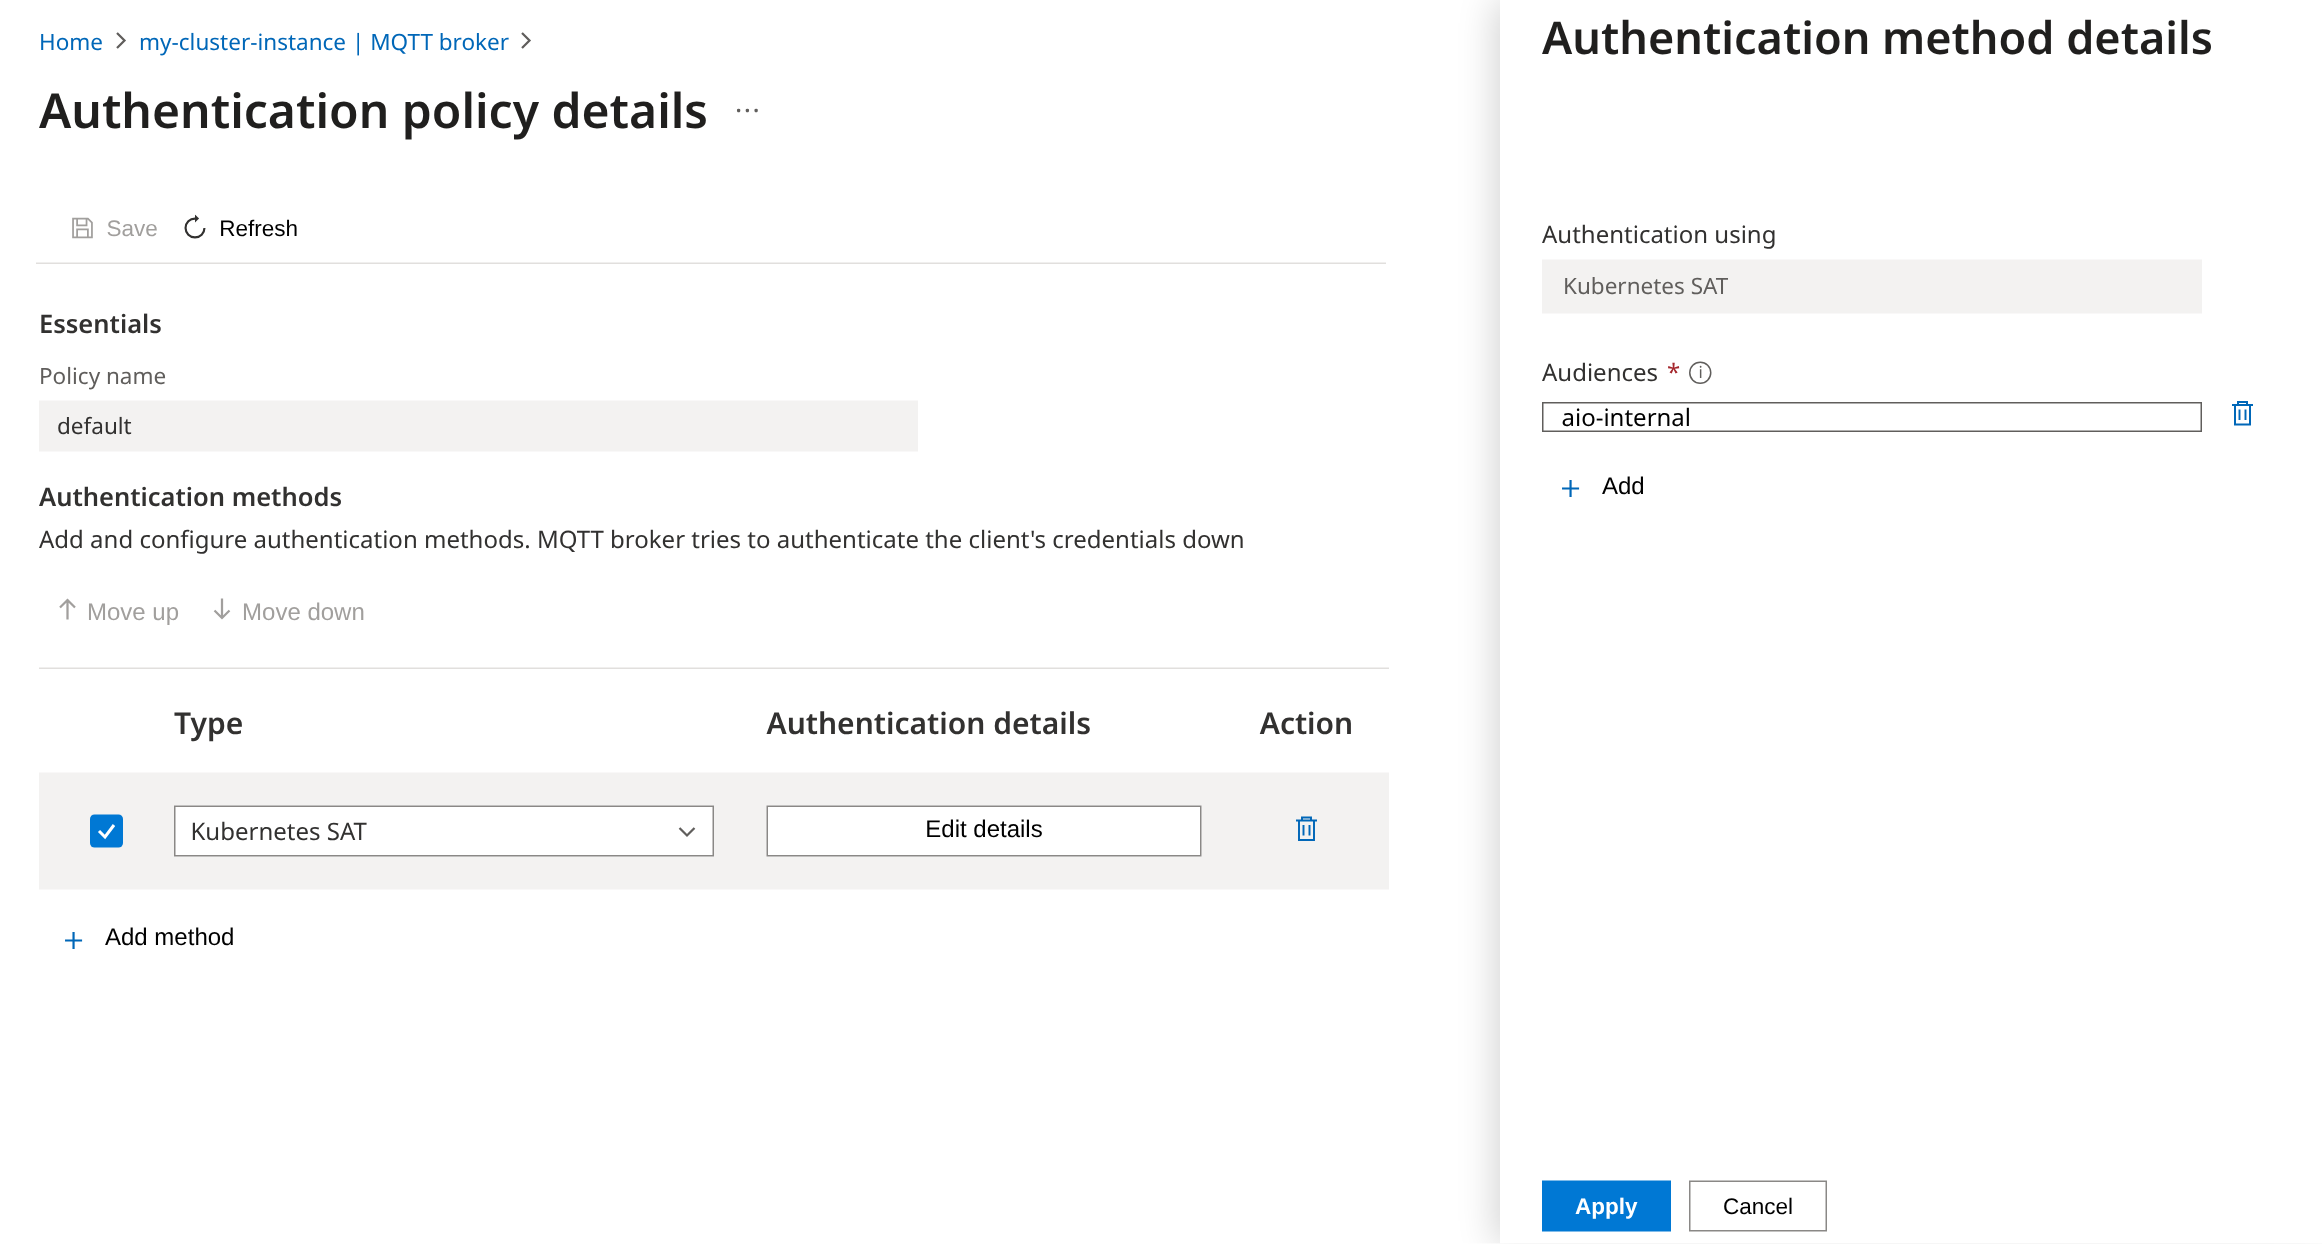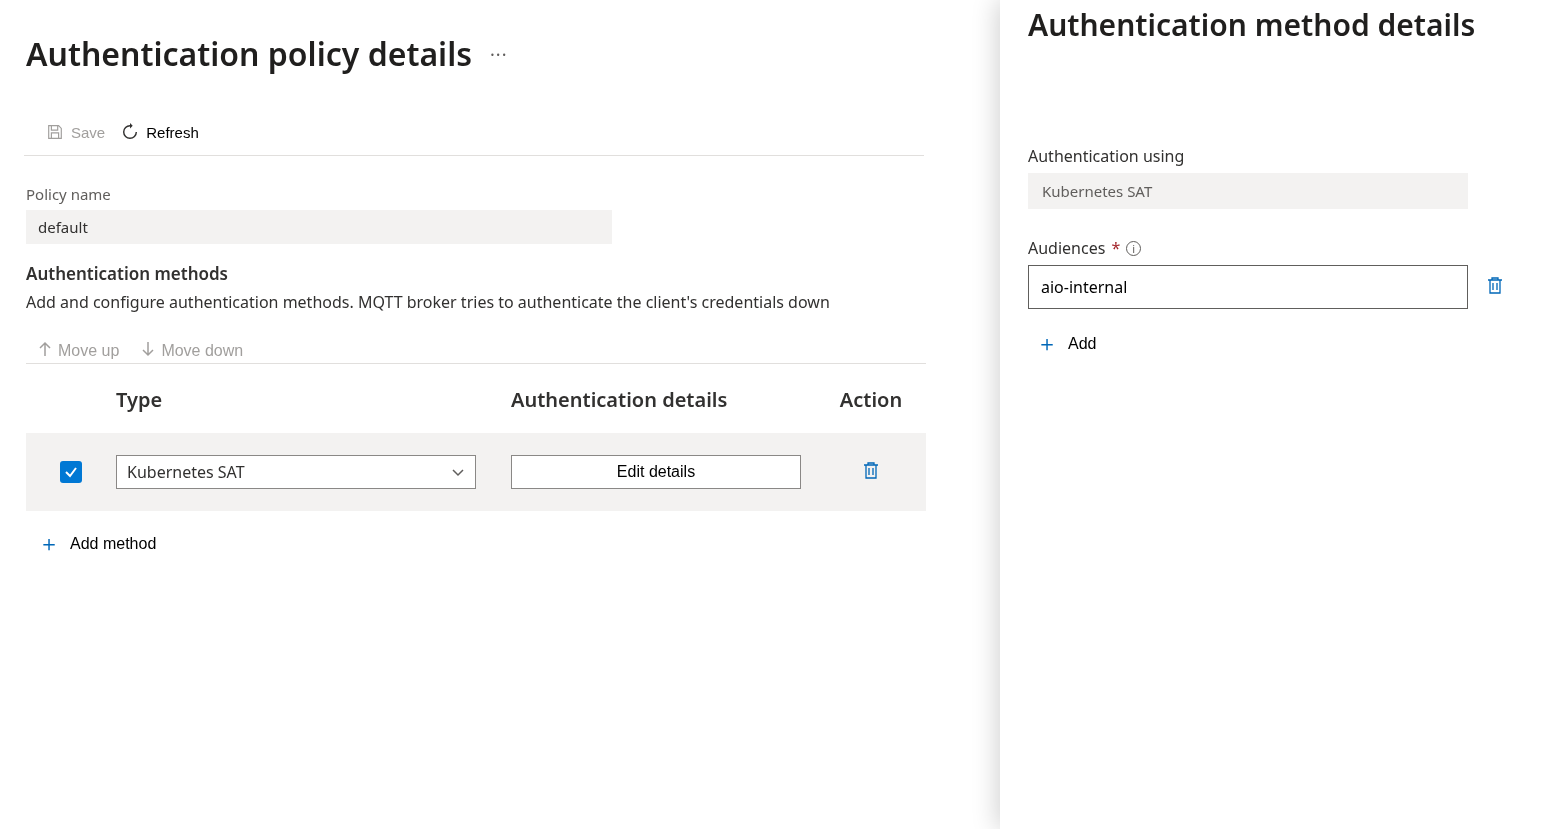--- a/index.html
+++ b/index.html
@@ -44,21 +44,21 @@
     .field-label { font-size: 15px; color: #605e5c; margin-top: 14px; }
     .readonly-input {
       background: #f3f2f1; border: none; height: 34px;
       padding: 0 12px; font-size: 15px; color: #323130;
       width: 586px; margin-top: 6px; display: flex; align-items: center;
     }
     .auth-methods { margin-top: 18px; }
     .helper { font-size: 16px; color: #323130; margin-top: 6px; }
     .move-bar {
       display: flex; gap: 22px; margin-top: 28px;
-      padding-bottom: 2px; border-bottom: 1px solid #e1dfdd;
+      padding-bottom: 26px; border-bottom: 1px solid #e1dfdd;
       width: 900px; padding-left: 12px;
     }
     .move-btn { display:flex; align-items:center; gap:6px; color:#a19f9d; font-size:16px; background:none; border:none; }
     .table { width: 900px; }
     .thead { display:flex; padding: 22px 0 20px 0; font-weight:600; font-size:20px; }
     .col-check { width: 90px; }
     .col-type { width: 395px; }
     .col-auth { width: 320px; }
     .col-action { width: 80px; text-align:center; }
     .trow {
@@ -99,21 +99,21 @@
     .p-label { font-size:16px; }
     .p-readonly {
       background:#f3f2f1; height:36px; display:flex; align-items:center;
       padding:0 14px; font-size:15px; color:#605e5c; width:440px; margin-top:6px;
     }
     .aud-label { margin-top:28px; font-size:16px; display:flex; align-items:center; gap:6px; }
     .req { color:#a4262c; }
     .info-ic { width:15px; height:15px; border:1px solid #605e5c; border-radius:50%; display:inline-flex; align-items:center; justify-content:center; font-size:11px; color:#605e5c; }
     .aud-row { display:flex; align-items:center; gap:18px; margin-top:6px; }
     .aud-input {
-      width:440px; height:44px; border:1px solid #605e5c; padding:0 12px;
+      width:440px; height:20px; border:1px solid #605e5c; padding:0 12px;
       font-size:16px; font-family:inherit;
     }
     .trash { color:#0067b8; cursor:pointer; }
     .add-aud {
       display:flex; align-items:center; gap:10px; margin-top:20px;
       background:none; border:none; font-size:16px; cursor:pointer;
       padding-left: 8px;
     }
     .add-aud .plus { color:#0067b8; font-size:22px; font-weight:300; }
 
@@ -127,20 +127,34 @@
     }
     .btn-secondary {
       background:#fff; border:1px solid #8a8886; height:34px;
       padding:0 22px; font-size:15px; cursor:pointer;
     }
   </style>
 </head>
 <body>
 
 <div class="main-area">
+  <div class="breadcrumb">
+    <a>Home</a>
+    <span class="chev">
+      <svg width="8" height="12" viewBox="0 0 8 12">
+          <path d="M1 1 L6 6 L1 11" stroke="#605e5c" stroke-width="1.5" fill="none"></path>
+        </svg>
+    </span>
+    <a>my-cluster-instance | MQTT broker</a>
+    <span class="chev">
+      <svg width="8" height="12" viewBox="0 0 8 12">
+          <path d="M1 1 L6 6 L1 11" stroke="#605e5c" stroke-width="1.5" fill="none"></path>
+        </svg>
+    </span>
+  </div>
 
   <div class="page-title-row">
     <h1 class="page-title">Authentication policy details</h1>
     <span class="ellipsis">··· </span>
   </div>
 
   <div class="toolbar">
     <button class="tb-btn disabled">
       <span class="icon">
         <svg viewBox="0 0 20 20" width="18" height="18">
@@ -154,20 +168,21 @@
         <svg viewBox="0 0 20 20" width="18" height="18">
             <path d="M10 3 a7 7 0 1 0 7 7" stroke="#323130" stroke-width="1.6" fill="none"></path>
             <path d="M10 0 v6 l3 -3" fill="#323130"></path>
           </svg>
       </span>
       <span>Refresh</span>
     </button>
   </div>
 
   <div class="section">
+    <div class="sec-title">Essentials</div>
     <div class="field-label">Policy name</div>
     <div class="readonly-input">default</div>
   </div>
 
   <div class="section auth-methods">
     <div class="sec-title">Authentication methods</div>
     <div class="helper">Add and configure authentication methods. MQTT broker tries to authenticate the client's credentials down</div>
 
     <div class="move-bar">
       <button class="move-btn">
@@ -253,13 +268,17 @@
           </svg>
       </span>
     </div>
 
     <button class="add-aud">
       <span class="plus">＋</span>
       <span>Add</span>
     </button>
   </div>
 
+  <div class="panel-footer">
+    <button class="btn-primary">Apply</button>
+    <button class="btn-secondary">Cancel</button>
+  </div>
 </div>
 
 </body></html>

